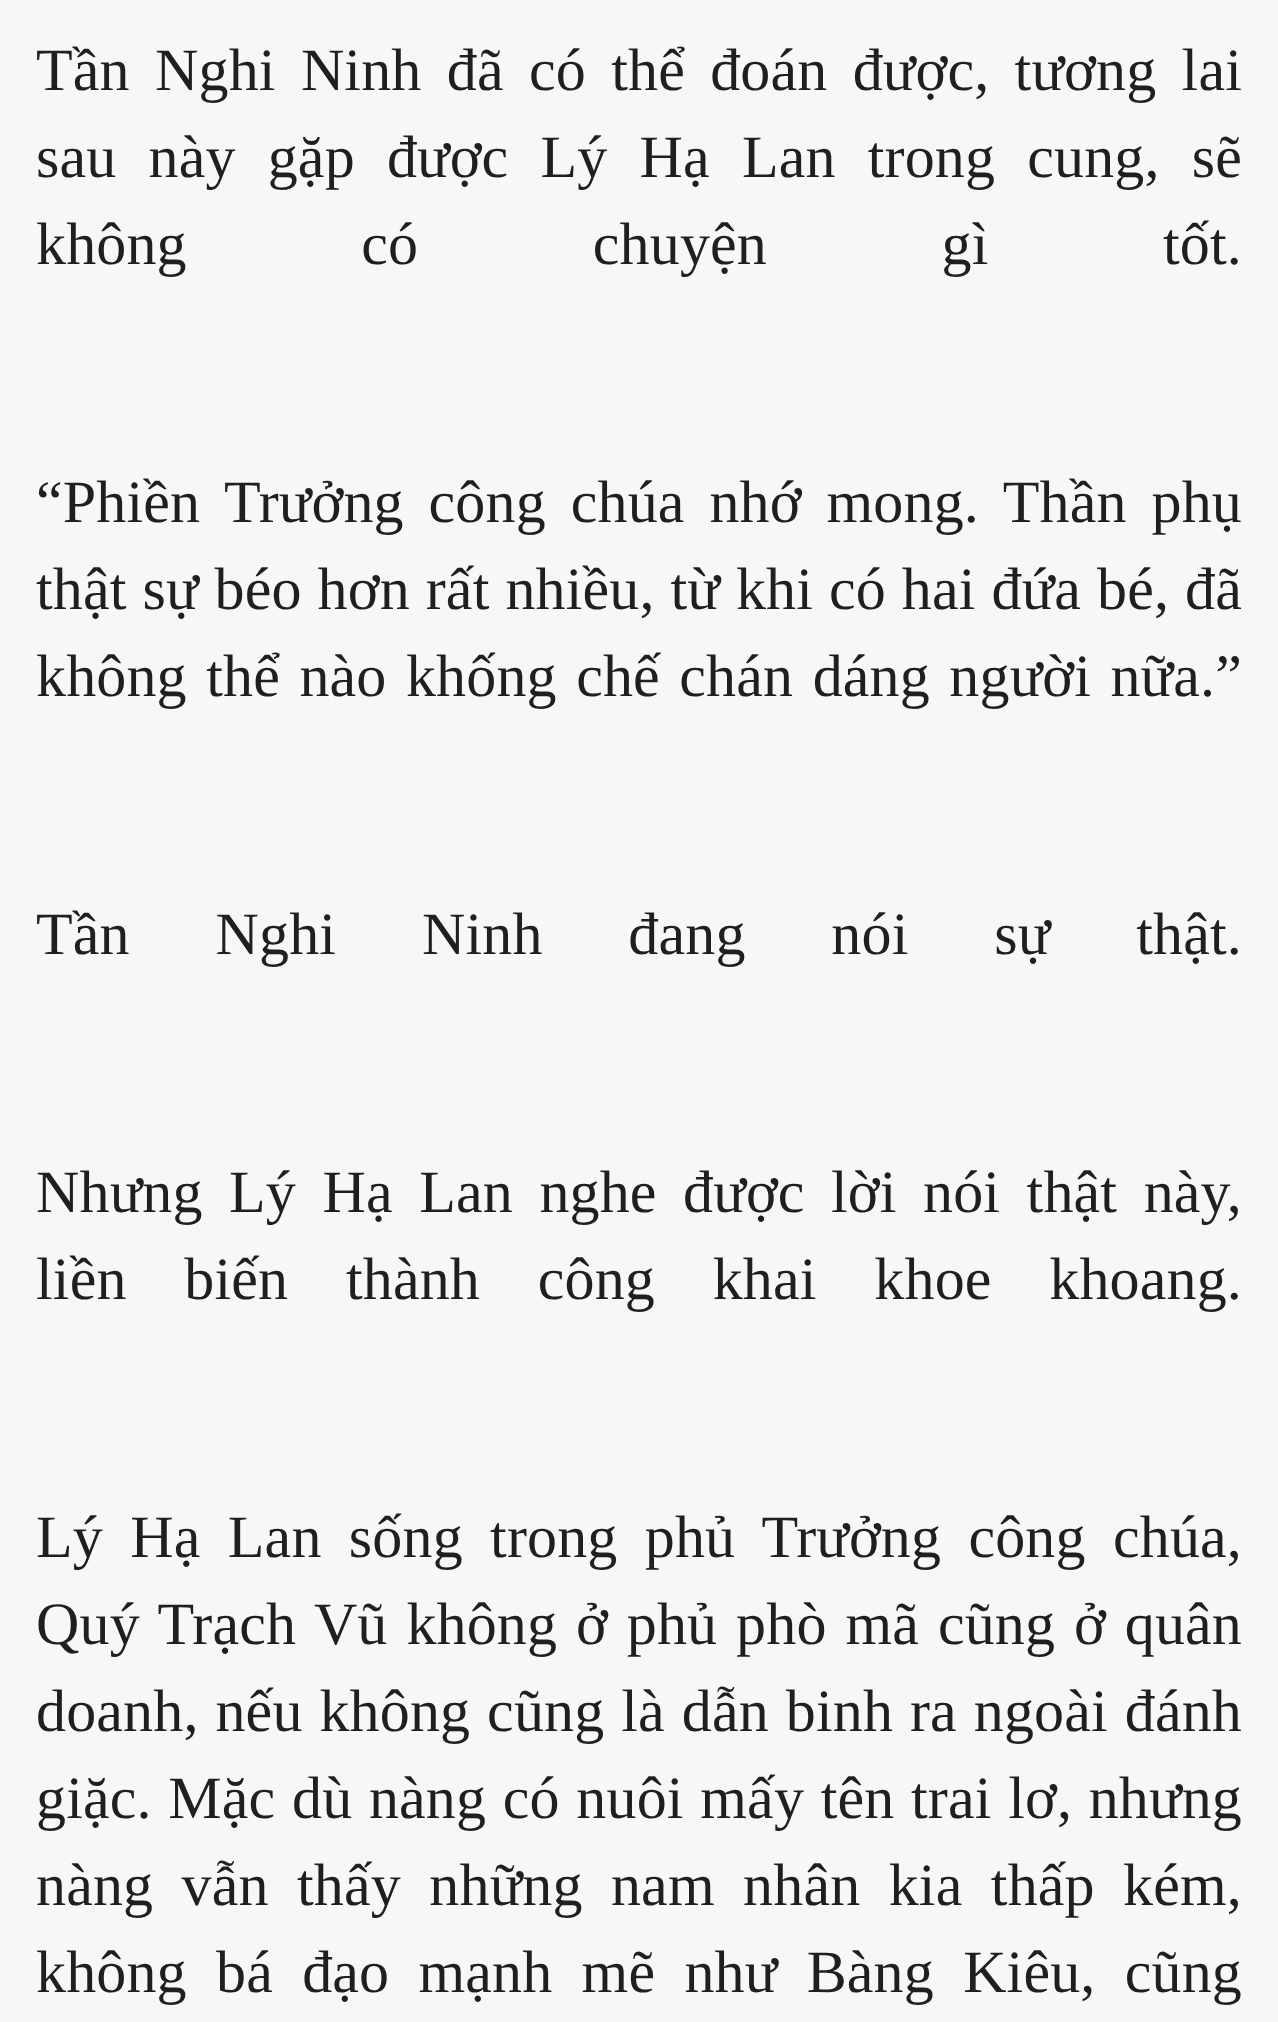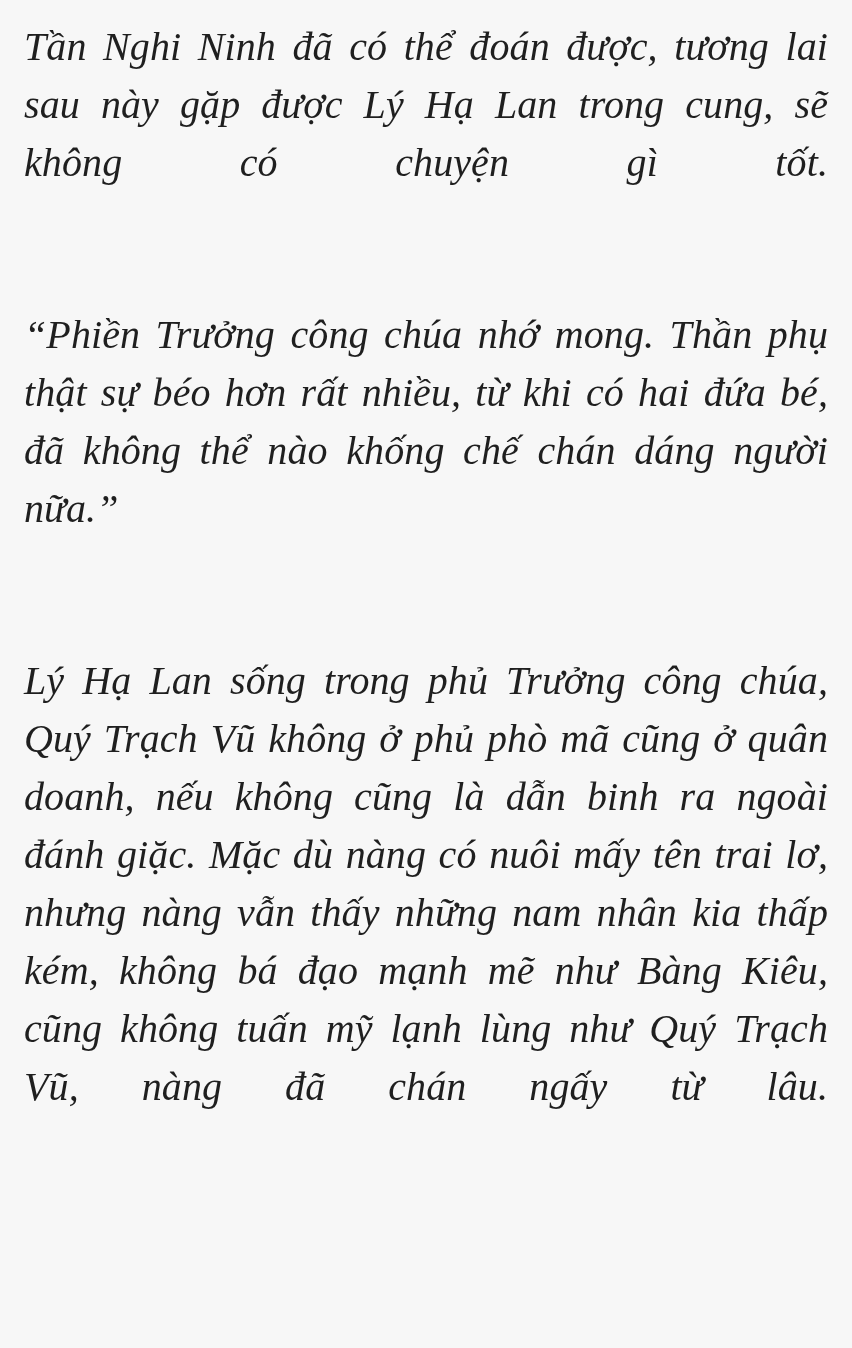--- a/index.html
+++ b/index.html
@@ -22,32 +22,33 @@
     background: #f7f7f7;
   }
   .para {
     margin: 0 0 56px 0;
     font-size: 40px;
     line-height: 1.45;
     text-align: justify;
     text-justify: inter-word;
     letter-spacing: 0.1px;
     color: #1f1f1f;
-    font-style: italic;
   }
   .para:last-child {
     margin-bottom: 0;
   }
   
   .para::after {
     content: "";
     display: inline-block;
     width: 100%;
   }
 </style>
 </head>
 <body>
 
 <div class="reader">
   <p class="para">Tần Nghi Ninh đã có thể đoán được, tương lai sau này gặp được Lý Hạ Lan trong cung, sẽ không có chuyện gì tốt.</p>
   <p class="para">“Phiền Trưởng công chúa nhớ mong. Thần phụ thật sự béo hơn rất nhiều, từ khi có hai đứa bé, đã không thể nào khống chế chán dáng người nữa.”</p>
+  <p class="para">Tần Nghi Ninh đang nói sự thật.</p>
+  <p class="para">Nhưng Lý Hạ Lan nghe được lời nói thật này, liền biến thành công khai khoe khoang.</p>
   <p class="para">Lý Hạ Lan sống trong phủ Trưởng công chúa, Quý Trạch Vũ không ở phủ phò mã cũng ở quân doanh, nếu không cũng là dẫn binh ra ngoài đánh giặc. Mặc dù nàng có nuôi mấy tên trai lơ, nhưng nàng vẫn thấy những nam nhân kia thấp kém, không bá đạo mạnh mẽ như Bàng Kiêu, cũng không tuấn mỹ lạnh lùng như Quý Trạch Vũ, nàng đã chán ngấy từ lâu.</p>
 </div>
 
 </body></html>

